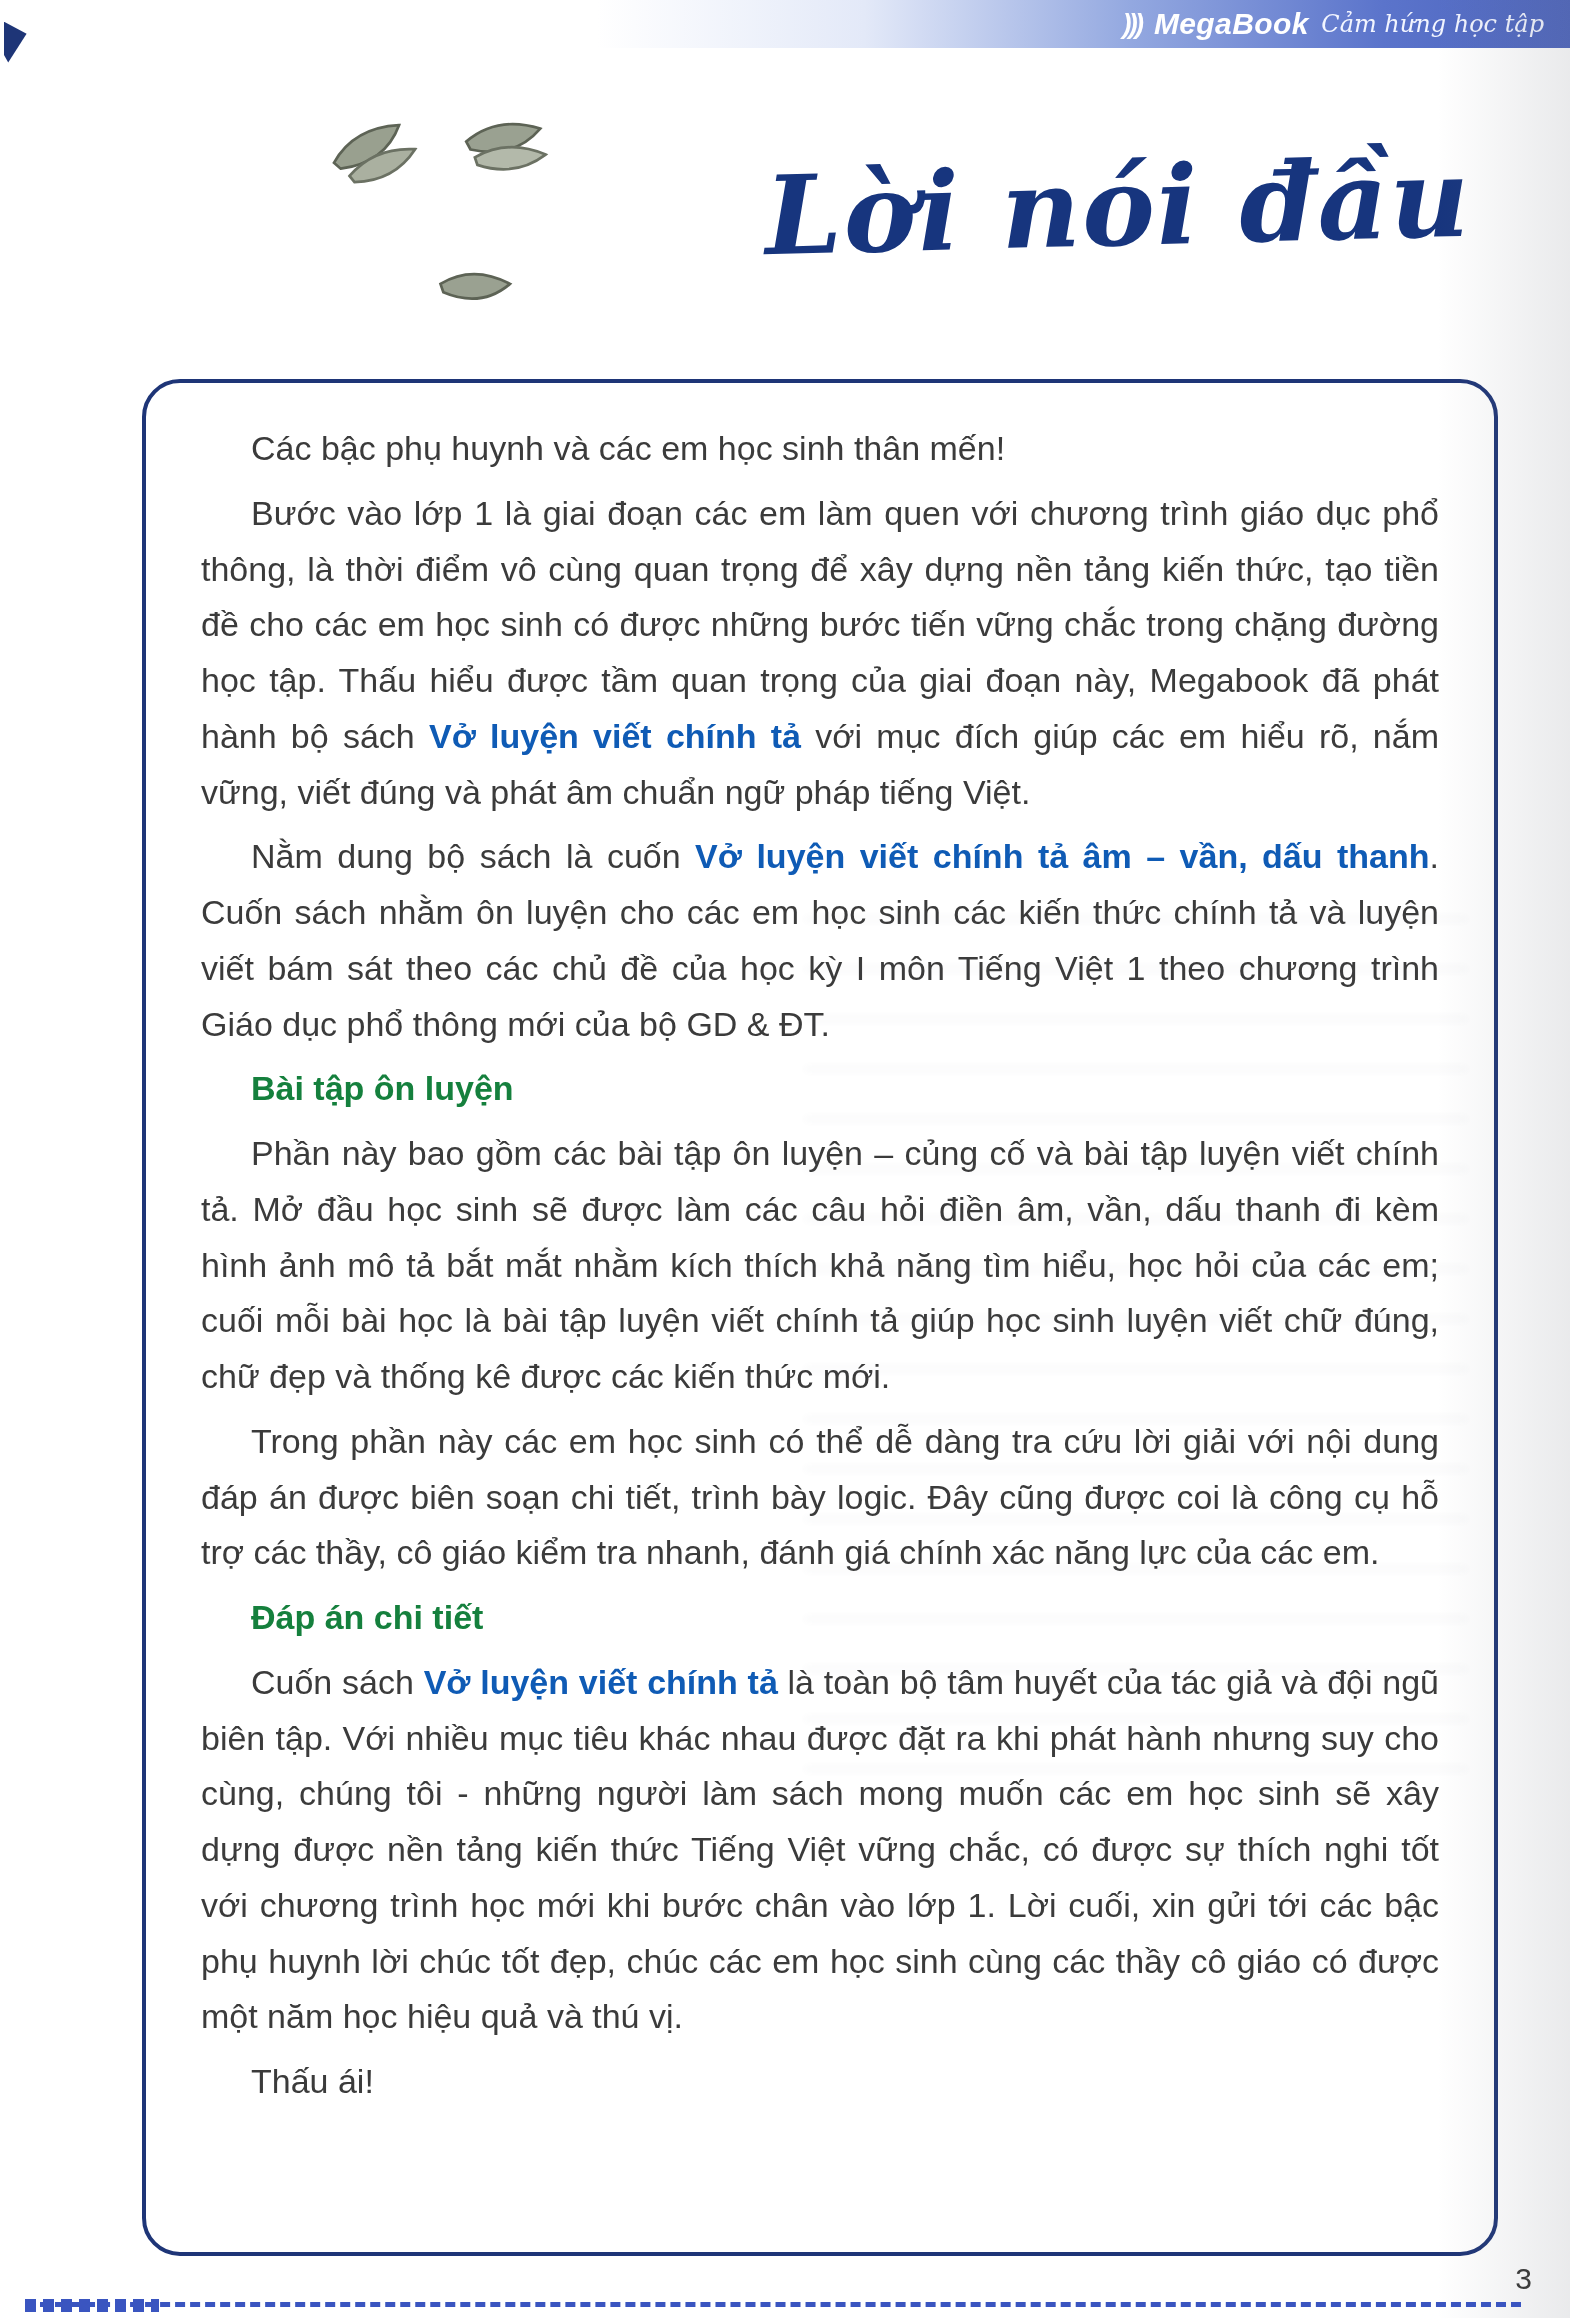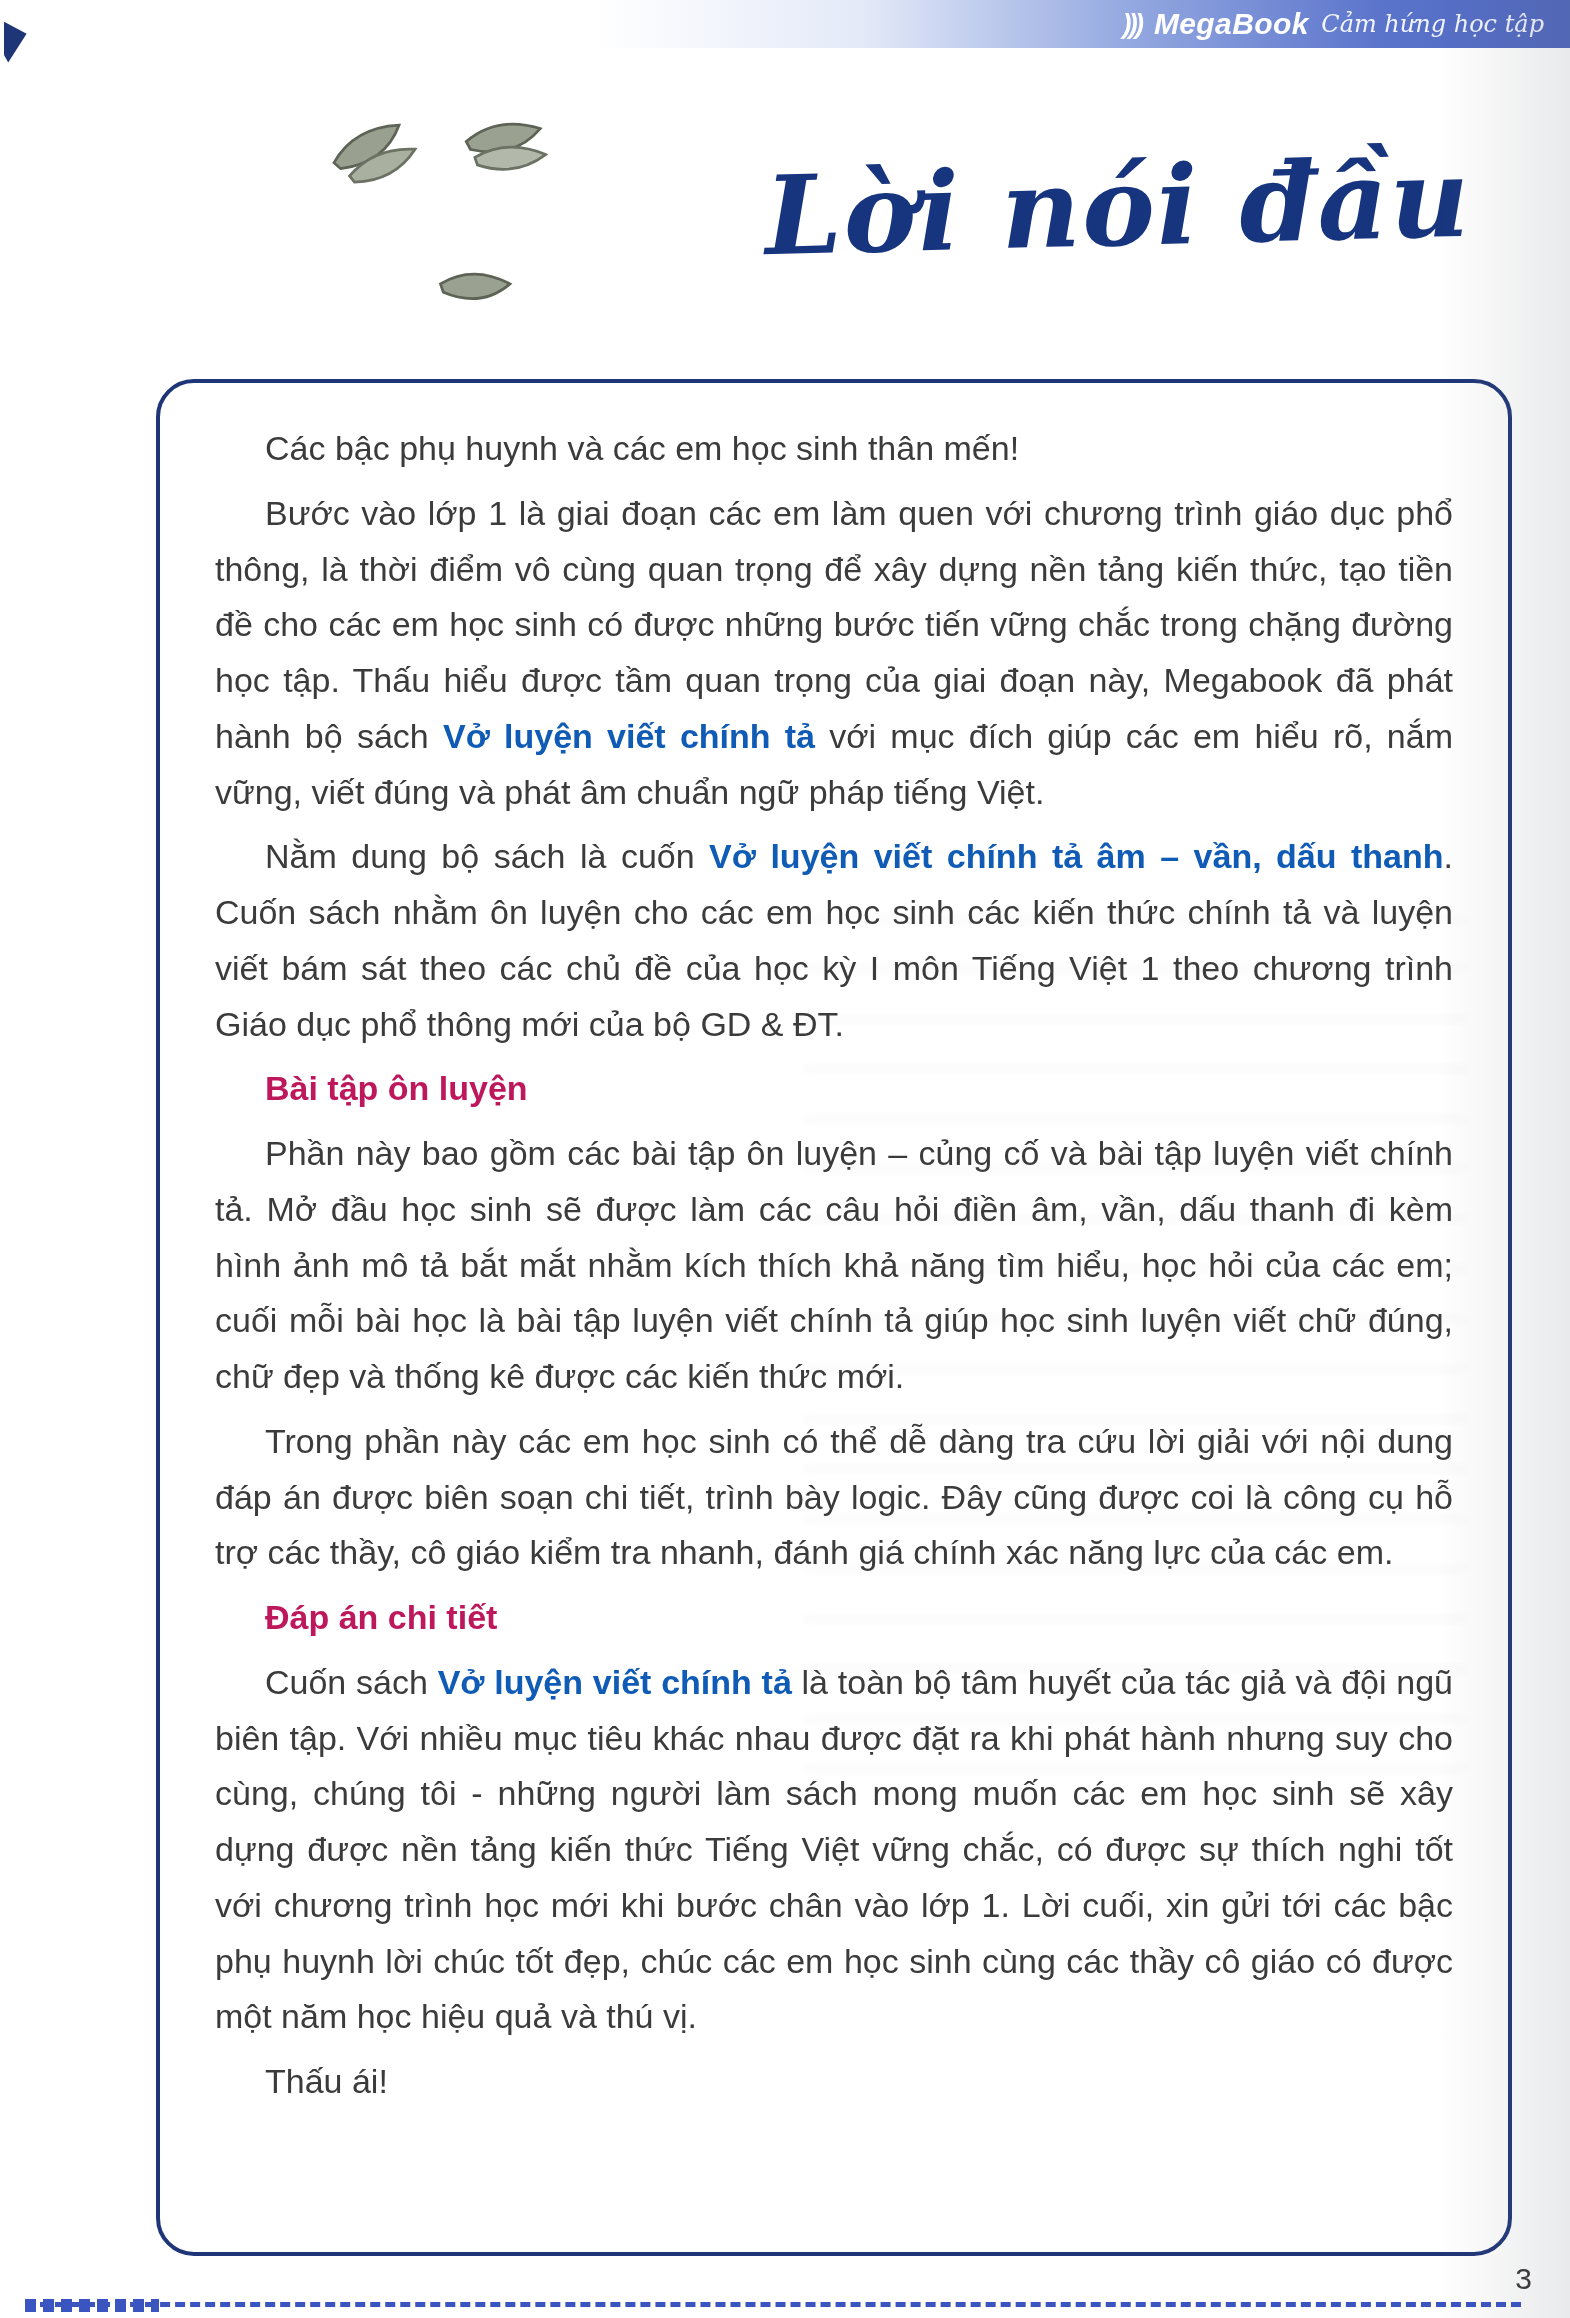--- a/index.html
+++ b/index.html
@@ -25,29 +25,29 @@
   
   .page-title {
     position:absolute; top:143px; left:765px;
     font-family:"DejaVu Serif", serif; font-style:italic; font-weight:bold;
     font-size:109px; color:var(--title-blue,#17357e);
     transform:rotate(-1.5deg); letter-spacing:1.8px; white-space:nowrap;
   }
   .leaves { position:absolute; top:113px; left:313px; }
   
   .preface-box {
-    position:absolute; top:379px; left:156px; width:1356px; height:1877px;
+    position:absolute; top:379px; left:142px; width:1356px; height:1877px;
     border:4.5px solid var(--accent-navy,#1e3577); border-radius:38px;
     padding:38px 55px 21.5px 55px; background:transparent;
   }
   .para {
     font-size:34px; line-height:1.64; color:#3b3b3b;
     text-align:justify; text-indent:50px; margin-bottom:9px;
   }
-  .para.heading { font-weight:bold; color:#be185d; text-align:left; margin-top:7.2px; }
+  .para.heading { font-weight:bold; color:#15803d; text-align:left; margin-top:7.2px; }
   .run.blue-bold { color:var(--inline-blue,#0f5bb5); font-weight:bold; }
   
   .ghost {
     position:absolute; top:912px; left:805px; width:662px; height:859px;
     background:repeating-linear-gradient(0deg, rgba(110,118,134,.12) 0 3.6px, transparent 3.6px 50px);
     filter:blur(3.6px); opacity:.45; pointer-events:none;
   }
   .edge-shade {
     position:absolute; top:0; right:0; width:134px; height:100%;
     background:linear-gradient(90deg, rgba(120,124,134,0) 0%, rgba(120,124,134,.16) 100%);

